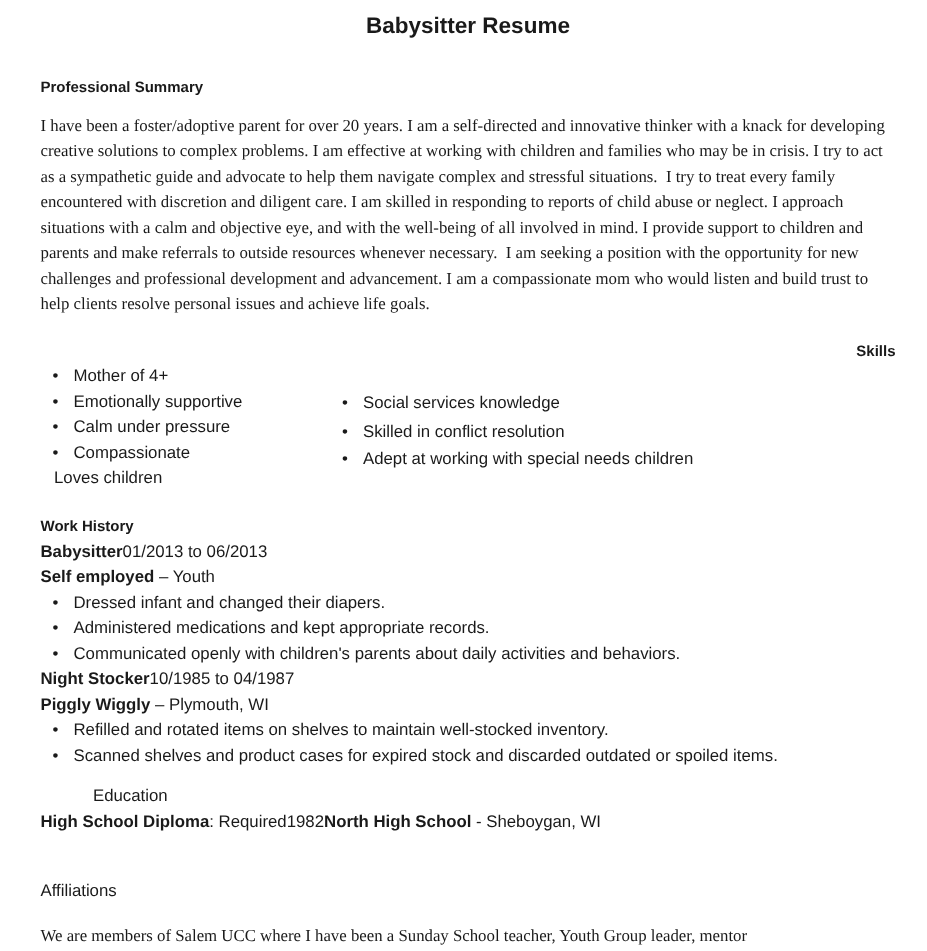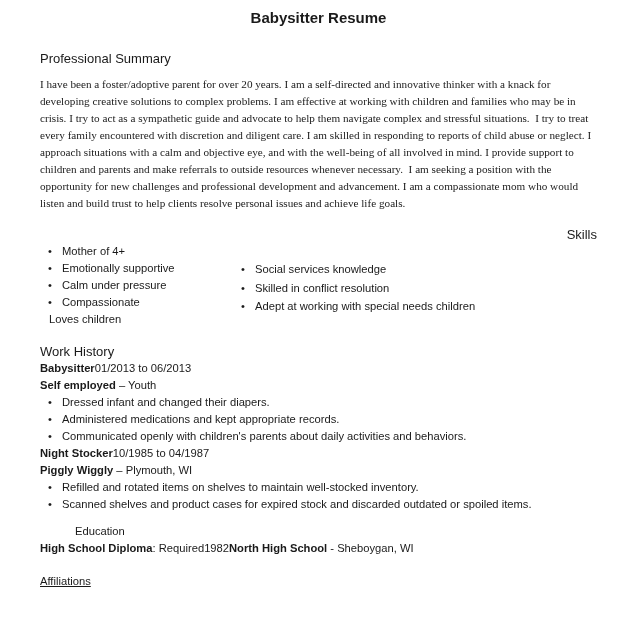--- a/index.html
+++ b/index.html
@@ -6,50 +6,50 @@
   body {
     width: 618px;
     height: 634px;
     overflow: hidden;
     background: #ffffff;
     color: #1a1a1a;
     font-family: "Liberation Sans", sans-serif;
     font-size: 11.2px;
     line-height: 17px;
   }
-  .page { padding: 8px 21px 0 40px; }
+  .page { padding: 8px 21px 0 27px; }
 
   .title {
     font-size: 15px;
     line-height: 20px;
     font-weight: bold;
     text-align: center;
     margin: 0;
   }
 
-  .h { font-size: 13px; font-weight: normal; margin: 0; }
+  .h { font-size: 10px; font-weight: bold; margin: 0; }
   .summary-h { margin-top: 22px; }
   .skills-h  { margin-top: 14px; text-align: right; }
   .wh-h      { margin-top: 15px; }
 
   .line { margin: 0; white-space: pre-wrap; }
   .para { margin: 9px 0 0 0; white-space: pre-wrap; font-family: Liberation Serif, serif; }
 
   .blist { list-style: none; margin: 0 0 0 7px; padding: 0; }
   .blist li { position: relative; padding-left: 15px; }
   .blist li::before { content: "\2022"; position: absolute; left: 1px; }
 
   .skills-cols { display: flex; align-items: flex-start; }
   .skills-left { width: 200px; flex: 0 0 auto; }
   .skills-right { margin-top: 17px; margin-left: 0; }
   .skills-right li { line-height: 18.5px; }
   .plain-skill { margin-left: 9px; }
 
   .edu-h { margin-top: 10px; margin-left: 35px; }
-  .aff-h { margin-top: 16px; text-decoration: underline; }
+  .aff-h { margin-top: 29px; }
   .aff-text { margin-top: 13px; }
 </style>
 </head>
 <body>
 
 <div class="page">
 
   <h1 class="title">Babysitter Resume</h1>
 
   <h2 class="h summary-h">Professional Summary</h2>
@@ -91,14 +91,15 @@
     <ul class="blist">
         <li>Refilled and rotated items on shelves to maintain well-stocked inventory.</li>
         <li>Scanned shelves and product cases for expired stock and discarded outdated or spoiled items.</li>
       </ul>
   </div>
 
   <p class="line edu-h">Education</p>
   <p class="line"><b>High School Diploma</b><span>: Required</span><span>1982</span><b>North High School</b><span> - Sheboygan, WI</span></p>
 
   <p class="line aff-h">Affiliations</p>
+  <p class="para aff-text">We are members of Salem UCC where I have been a Sunday School teacher, Youth Group leader, mentor</p>
 
 </div>
 
 </body></html>

